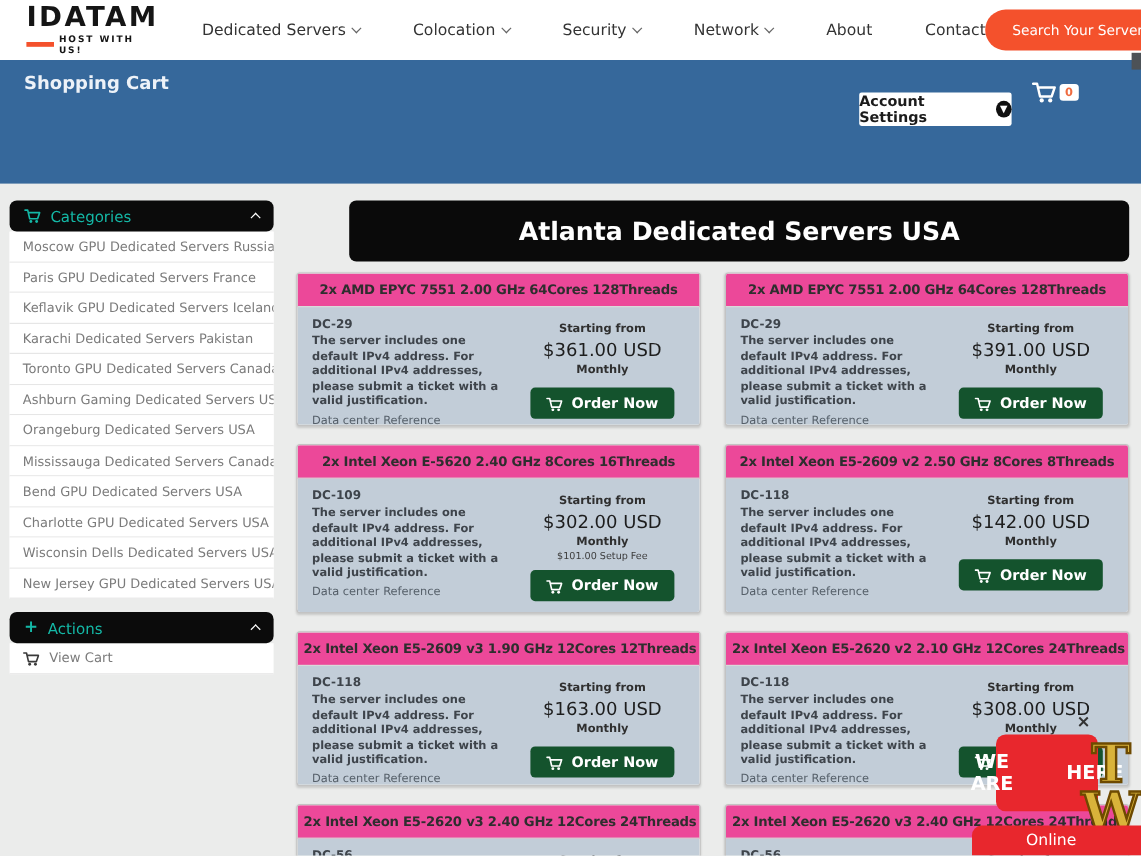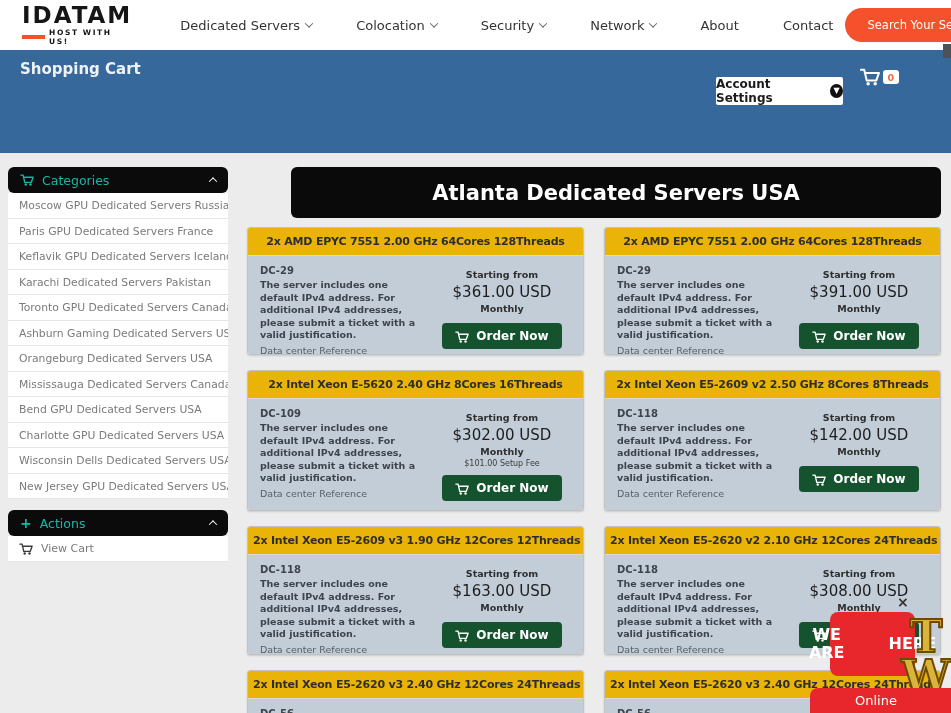--- a/index.html
+++ b/index.html
@@ -1,20 +1,20 @@
 <!DOCTYPE html>
 <html><head>
 <meta charset="utf-8">
 <style>
   * { margin:0; padding:0; box-sizing:border-box; }
   html,body { width:951px; height:713px; overflow:hidden; }
   body { font-family:"DejaVu Sans", sans-serif; background:#ebeceb; position:relative; }
 
   
-  .topbar { position:absolute; top:0; left:0; width:951px; height:50px; background:#ffffff; display:flex; align-items:center; z-index:10;gap:12px; }
+  .topbar { position:absolute; top:0; left:0; width:951px; height:50px; background:#ffffff; display:flex; align-items:center; z-index:10; }
   .logo { margin-left:22px; cursor:pointer; }
   .logo-name { font-size:23px; font-weight:bold; letter-spacing:2px; color:#151515; line-height:1; }
   .logo-tagrow { display:flex; align-items:center; gap:4px; margin-top:1px; }
   .logo-bar { width:24px; height:4px; background:#f4512c; display:inline-block; }
   .logo-tag { font-size:7.5px; font-weight:bold; letter-spacing:1.6px; color:#151515; }
   .nav { display:flex; align-items:center; margin-left:36px; gap:44px; }
   .nav-item { display:flex; align-items:center; gap:6px; font-size:13px; color:#333; cursor:pointer; white-space:nowrap; }
   .chev-down { width:6px; height:6px; border-right:1.5px solid #666; border-bottom:1.5px solid #666; transform:rotate(45deg) translate(-1px,-1px); display:inline-block; }
   .cta-btn { margin-left:auto; margin-right:14px; background:#f4512c; color:#fff; font-size:11.5px; padding:10px 22px; border-radius:17px; cursor:pointer; white-space:nowrap; }
 
@@ -36,21 +36,21 @@
   .cat-item { height:25.5px; line-height:25px; padding-left:11px; font-size:10.8px; color:#7b7b7b; border-bottom:1px solid #e6e6e6; background:#fff; white-space:nowrap; overflow:hidden; cursor:pointer; }
   .actions-block { margin-top:11px; }
   .view-cart-item { height:26px; display:flex; align-items:center; gap:8px; padding-left:11px; background:#fff; font-size:11px; color:#7b7b7b; cursor:pointer; border-bottom:1px solid #e6e6e6; }
   .view-cart-item svg { color:#3a3a3a; }
 
   
   .content { position:absolute; left:247px; top:167px; width:694px; }
   .banner { background:#0a0a0a; border-radius:6px; height:51px; display:flex; align-items:center; justify-content:center; color:#fff; font-size:21px; font-weight:bold; margin-bottom:9px;margin-left:44px; }
   .cards { display:grid; grid-template-columns:337px 337px; column-gap:20px; grid-template-rows:128px 141px 129px 141px; row-gap:15px; }
   .card { border:1px solid #c3c3c3; border-radius:3px; background:#f7f7f5; box-shadow:0 1px 2px rgba(0,0,0,.15); display:flex; flex-direction:column; overflow:hidden; }
-  .card-header { padding:7px 5px; text-align:center; font-size:11px; font-weight:bold; color:#2e2e2e; letter-spacing:-0.2px; background:#eab308; border-bottom:1px solid #d9d9d9; white-space:nowrap; overflow:hidden; }
+  .card-header { padding:7px 5px; text-align:center; font-size:11px; font-weight:bold; color:#2e2e2e; letter-spacing:-0.2px; background:#ec4899; border-bottom:1px solid #d9d9d9; white-space:nowrap; overflow:hidden; }
   .card-body { background:#c2cdd8; padding:8px 12px; display:flex; flex:1; overflow:hidden; }
   .card-info { width:173px; font-size:9.5px; font-weight:bold; color:#3e444b; line-height:1.32; padding-right:6px; }
   .dc { font-size:10px; margin-bottom:2px; }
   .ref { font-weight:normal; color:#555f69; margin-top:3px; }
   .card-price { flex:1; text-align:center; padding-top:5px; }
   .starting { font-size:9.5px; font-weight:bold; color:#2f2f2f; }
   .price { font-size:15px; color:#1d1d1d; margin:3px 0 2px; }
   .period { font-size:9.5px; font-weight:bold; color:#2f2f2f; }
   .setup { font-size:8px; color:#3c3c3c; margin-top:2px; }
   .order-btn { margin-top:7px; display:inline-flex; align-items:flex-end; gap:7px; background:#14532d; color:#fff; font-size:12px; font-weight:bold; padding:6px 13px; border-radius:4px; cursor:pointer; }

